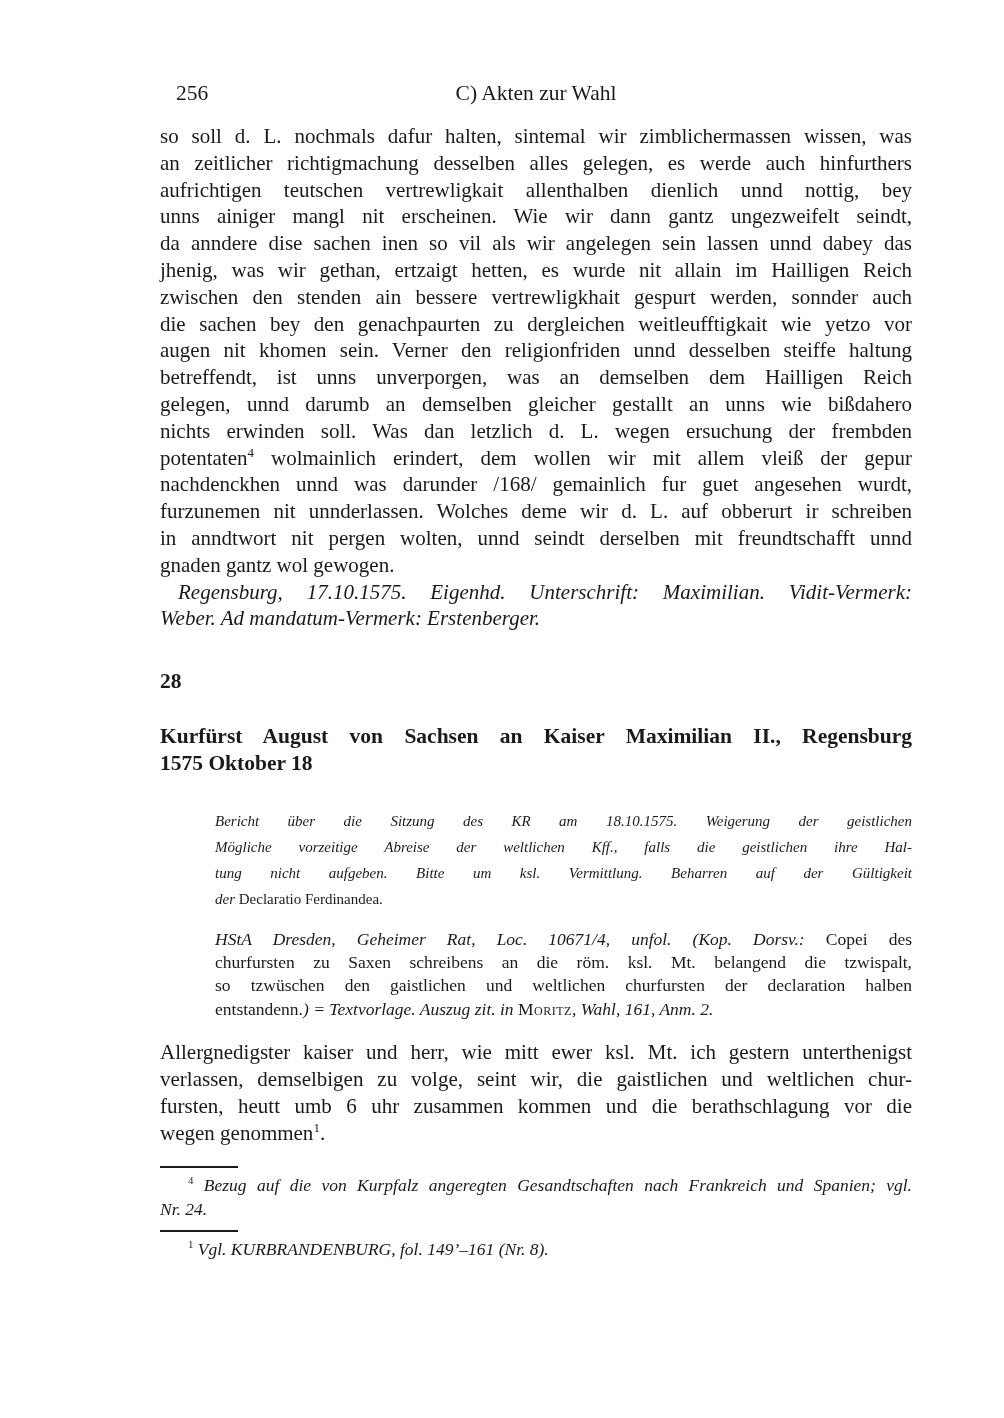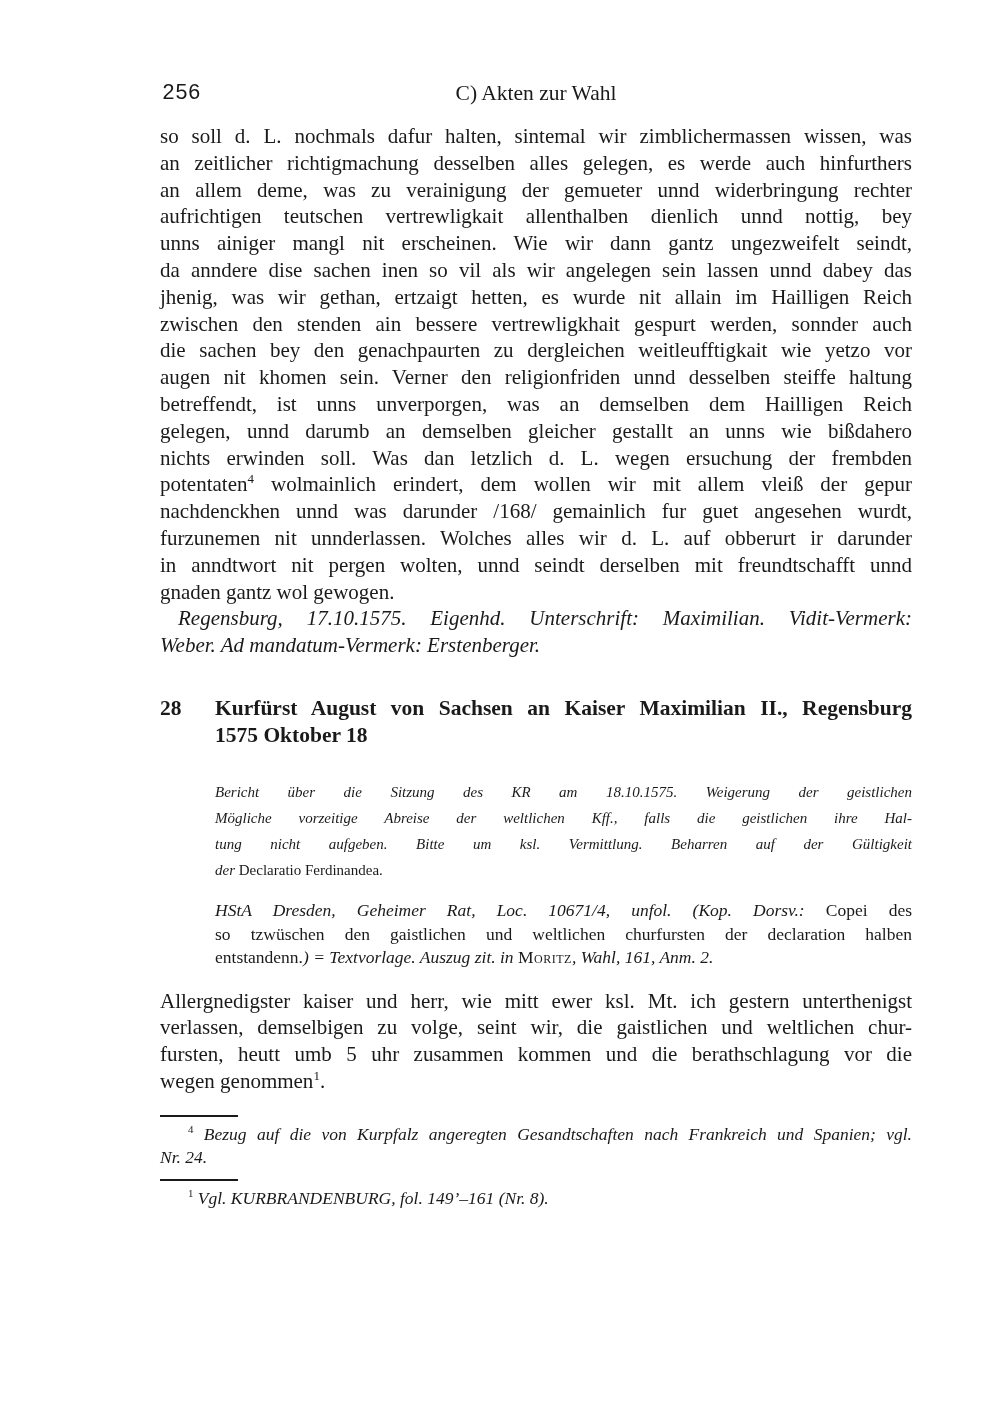--- a/index.html
+++ b/index.html
@@ -13,38 +13,38 @@
     font-family: "Liberation Serif", "DejaVu Serif", serif;
     padding: 80px 92px 0 160px;
     overflow: hidden;
   }
   .pagehead {
     position: relative;
     height: 27px;
     font-size: 21.5px;
     line-height: 27px;
   }
-  .pagenum { position: absolute; left: 2px; top: 0; font-family: Liberation Mono, monospace; }
+  .pagenum { position: absolute; left: 16px; top: 0; }
   .runtitle { width: 100%; text-align: center; }
 
   .para { margin: 0; }
   .line { line-height: 26.8px; min-height: 26.8px; white-space: normal; }
 
   .body-text { font-size: 21px; }
   .body-text .line { line-height: 26.8px; }
 
   .justify .line { text-align: justify; text-align-last: justify; text-justify: inter-word; }
   .justify .line:last-child { text-align-last: left; }
 
   .italic { font-style: italic; }
 
   .dateline { font-size: 21px; }
   .dateline .line:first-child { text-indent: 18px; }
 
-  .doc-head { display: flex; margin-top: 36px; font-weight: bold; font-size: 21.5px; }
+  .doc-head { display: flex; margin-top: 36px; font-weight: bold; font-size: 21.5px; flex-direction: column; }
   .doc-num { flex: 0 0 55px; line-height: 27.2px; }
   .doc-title { flex: 1; }
   .doc-title .line { line-height: 27.2px; }
 
   .summary { margin-left: 55px; margin-top: 30px; font-size: 15px; }
   .summary .line { line-height: 26px; min-height: 26px; }
 
   .source { margin-left: 55px; margin-top: 16px; font-size: 17.5px; }
   .source .line { line-height: 23.4px; min-height: 23.4px; }
 
@@ -68,34 +68,33 @@
 
   <div class="pagehead">
     <span class="pagenum">256</span>
     <div class="runtitle">C) Akten zur Wahl</div>
   </div>
 
   <section>
     <div class="para body-text justify" style="margin-top:16px">
         <div class="line">so soll d. L. nochmals dafur halten, sintemal wir zimblichermassen wissen, was</div>
         <div class="line">an zeitlicher richtigmachung desselben alles gelegen, es werde auch hinfurthers</div>
-        <div class="line">an allem deme, was zu verainigung der gemueter unnd widerbringung rechter</div>
         <div class="line">aufrichtigen teutschen vertrewligkait allenthalben dienlich unnd nottig, bey</div>
         <div class="line">unns ainiger mangl nit erscheinen. Wie wir dann gantz ungezweifelt seindt,</div>
         <div class="line">da anndere dise sachen inen so vil als wir angelegen sein lassen unnd dabey das</div>
         <div class="line">jhenig, was wir gethan, ertzaigt hetten, es wurde nit allain im Hailligen Reich</div>
         <div class="line">zwischen den stenden ain bessere vertrewligkhait gespurt werden, sonnder auch</div>
         <div class="line">die sachen bey den genachpaurten zu dergleichen weitleufftigkait wie yetzo vor</div>
         <div class="line">augen nit khomen sein. Verner den religionfriden unnd desselben steiffe haltung</div>
         <div class="line">betreffendt, ist unns unverporgen, was an demselben dem Hailligen Reich</div>
         <div class="line">gelegen, unnd darumb an demselben gleicher gestallt an unns wie bißdahero</div>
         <div class="line">nichts erwinden soll. Was dan letzlich d. L. wegen ersuchung der frembden</div>
         <div class="line"><span>potentaten</span><span class="sup">4</span><span> wolmainlich erindert, dem wollen wir mit allem vleiß der gepur</span></div>
         <div class="line">nachdenckhen unnd was darunder /168/ gemainlich fur guet angesehen wurdt,</div>
-        <div class="line">furzunemen nit unnderlassen. Wolches alles wir d. L. auf obberurt ir darunder</div>
+        <div class="line">furzunemen nit unnderlassen. Wolches deme wir d. L. auf obberurt ir schreiben</div>
         <div class="line">in anndtwort nit pergen wolten, unnd seindt derselben mit freundtschafft unnd</div>
         <div class="line">gnaden gantz wol gewogen.</div>
       </div>
     <div class="para dateline italic justify">
         <div class="line">Regensburg, 17.10.1575. Eigenhd. Unterschrift: Maximilian. Vidit-Vermerk:</div>
         <div class="line">Weber. Ad mandatum-Vermerk: Erstenberger.</div>
       </div>
   </section>
 
   <section>
@@ -109,28 +108,29 @@
 
     <div class="para summary italic justify">
         <div class="line">Bericht über die Sitzung des KR am 18.10.1575. Weigerung der geistlichen</div>
         <div class="line">Mögliche vorzeitige Abreise der weltlichen Kff., falls die geistlichen ihre Hal-</div>
         <div class="line">tung nicht aufgeben. Bitte um ksl. Vermittlung. Beharren auf der Gültigkeit</div>
         <div class="line"><span class="i">der </span><span class="r">Declaratio Ferdinandea.</span></div>
       </div>
 
     <div class="para source justify">
         <div class="line"><span class="i">HStA Dresden, Geheimer Rat, Loc. 10671/4, unfol. (Kop. Dorsv.:</span><span> Copei des</span></div>
+        <div class="line">churfursten zu Saxen schreibens an die röm. ksl. Mt. belangend die tzwispalt,</div>
         <div class="line">so tzwüschen den gaistlichen und weltlichen churfursten der declaration halben</div>
         <div class="line"><span>entstandenn.</span><span class="i">) = Textvorlage. Auszug zit. in </span><span class="sc">Moritz</span><span class="i">, </span><span class="i">Wahl, 161, Anm. 2.</span></div>
       </div>
 
     <div class="para doc-body justify">
         <div class="line">Allergnedigster kaiser und herr, wie mitt ewer ksl. Mt. ich gestern unterthenigst</div>
         <div class="line">verlassen, demselbigen zu volge, seint wir, die gaistlichen und weltlichen chur-</div>
-        <div class="line">fursten, heutt umb 5 uhr zusammen kommen und die berathschlagung vor die</div>
+        <div class="line">fursten, heutt umb 6 uhr zusammen kommen und die berathschlagung vor die</div>
         <div class="line"><span>wegen genommen</span><span class="sup">1</span><span>.</span></div>
       </div>
   </section>
 
   <footer class="footnotes">
     <hr class="fn-rule">
     <div class="para footnote italic justify">
         <div class="line"><span class="sup">4</span><span> Bezug auf die von Kurpfalz angeregten Gesandtschaften nach Frankreich und Spanien; vgl.</span></div>
         <div class="line">Nr. 24.</div>
       </div>

